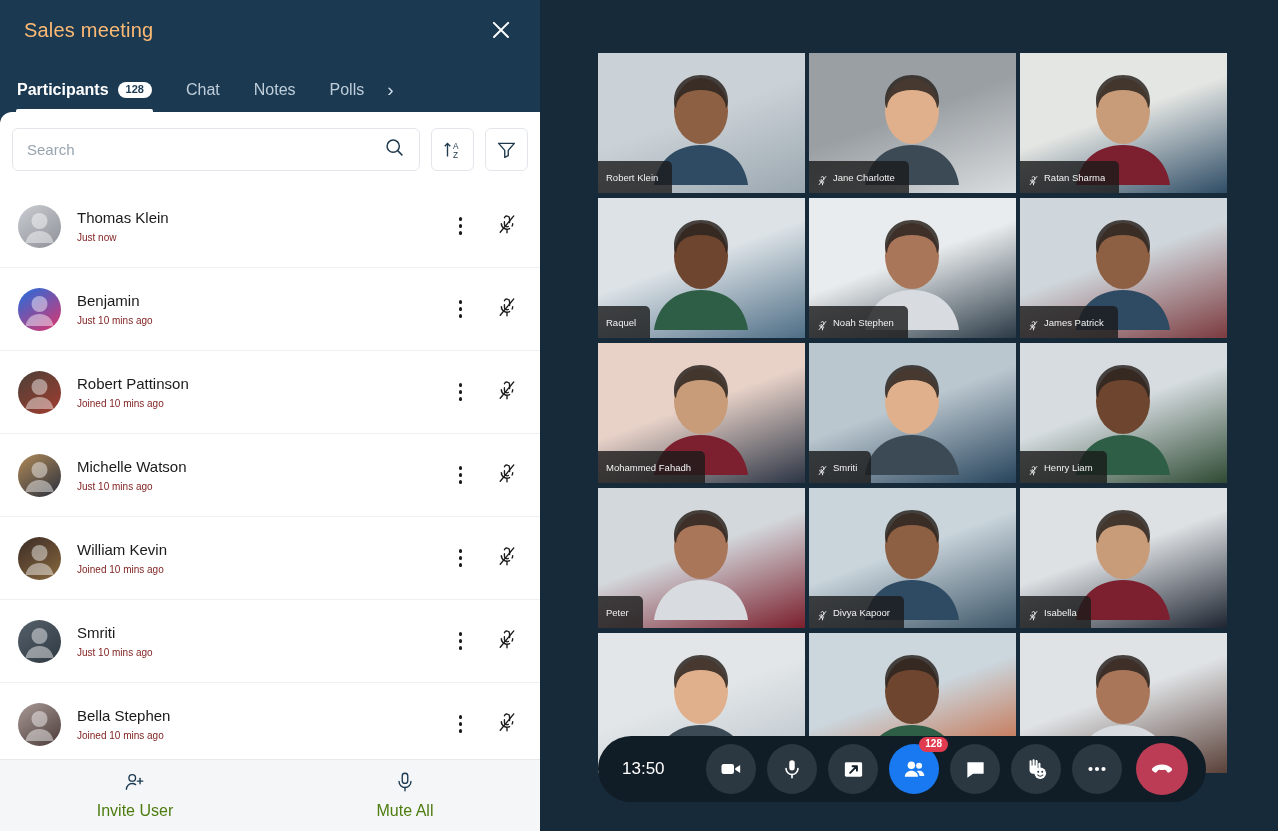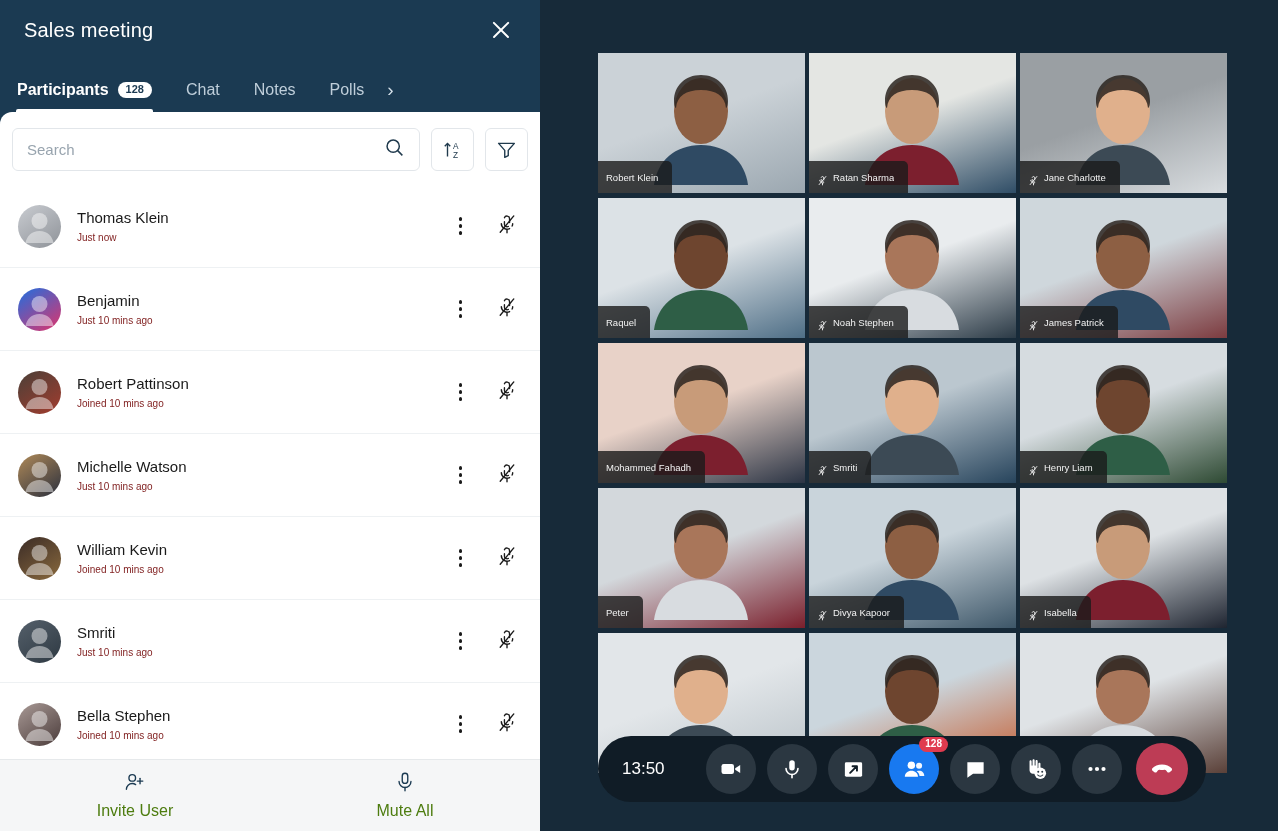--- a/index.html
+++ b/index.html
@@ -16,21 +16,21 @@
     width: 540px; height: 831px;
     background: #1B3A52;
     display: flex; flex-direction: column;
     position: relative; z-index: 5;
   }
   #panel-header {
     height: 60px; flex: none;
     display: flex; align-items: center; justify-content: space-between;
     padding: 0 24px;
   }
-  #panel-title { color: #ffffff; font-size: 20px; letter-spacing: .2px; }
+  #panel-title { color: #fdba74; font-size: 20px; letter-spacing: .2px; }
   #close-btn {
     width: 30px; height: 30px; position: relative; cursor: pointer;
   }
   #close-btn:before, #close-btn:after {
     content: ""; position: absolute; left: 4px; top: 14px;
     width: 22px; height: 1.8px; background: #fff; border-radius: 2px;
   }
   #close-btn:before { transform: rotate(45deg); }
   #close-btn:after  { transform: rotate(-45deg); }
 
@@ -422,51 +422,51 @@
           <div class="bg" style="background:linear-gradient(160deg,#CBD2D7 0%,#CBD2D7 45%,#9BA7B0 100%)"><svg width="207" height="140" viewBox="0 0 207 140" preserveAspectRatio="none">
               <ellipse cx="103" cy="58" rx="27" ry="33" fill="#8D5F43"></ellipse>
               <path d="M103 92c-26 0-44 16-47 40h94c-3-24-21-40-47-40z" fill="#2F4A63"></path>
               <path d="M103 22c16 0 27 11 27 26 0 4-1 7-2 7-1-12-10-18-25-18s-24 6-25 18c-1 0-2-3-2-7 0-15 11-26 27-26z" fill="#2B2420" opacity=".85"></path>
             </svg></div>
           <div class="namechip">
             <span class="nm">Robert Klein</span>
           </div>
         </div>
         <div class="tile">
+          <div class="bg" style="background:linear-gradient(160deg,#9A9FA3 0%,#9A9FA3 45%,#D9DDE0 100%)"><svg width="207" height="140" viewBox="0 0 207 140" preserveAspectRatio="none">
+              <ellipse cx="103" cy="58" rx="27" ry="33" fill="#E0B08C"></ellipse>
+              <path d="M103 92c-26 0-44 16-47 40h94c-3-24-21-40-47-40z" fill="#3C4A55"></path>
+              <path d="M103 22c16 0 27 11 27 26 0 4-1 7-2 7-1-12-10-18-25-18s-24 6-25 18c-1 0-2-3-2-7 0-15 11-26 27-26z" fill="#2B2420" opacity=".85"></path>
+            </svg></div>
+          <div class="namechip">
+            <span class="micoff"><svg width="11" height="11" viewBox="0 0 24 24" fill="none" stroke="#F2F2F2" stroke-width="2" stroke-linecap="round">
+                <path d="M9.2 5.2a2.9 2.9 0 0 1 5.6 1v4.6"></path>
+                <path d="M9.2 9.6v2.6a2.9 2.9 0 0 0 4.3 2.5"></path>
+                <path d="M5.8 11.6a6.2 6.2 0 0 0 9 5.4"></path>
+                <line x1="12" y1="18.4" x2="12" y2="21.6"></line>
+                <line x1="4.6" y1="21" x2="19.4" y2="3.2"></line>
+              </svg></span>
+            <span class="nm">Jane Charlotte</span>
+          </div>
+        </div>
+        <div class="tile">
           <div class="bg" style="background:linear-gradient(160deg,#E4E6E3 0%,#E4E6E3 45%,#2F4D66 100%)"><svg width="207" height="140" viewBox="0 0 207 140" preserveAspectRatio="none">
               <ellipse cx="103" cy="58" rx="27" ry="33" fill="#C89B79"></ellipse>
               <path d="M103 92c-26 0-44 16-47 40h94c-3-24-21-40-47-40z" fill="#7C1F2E"></path>
               <path d="M103 22c16 0 27 11 27 26 0 4-1 7-2 7-1-12-10-18-25-18s-24 6-25 18c-1 0-2-3-2-7 0-15 11-26 27-26z" fill="#2B2420" opacity=".85"></path>
             </svg></div>
           <div class="namechip">
             <span class="micoff"><svg width="11" height="11" viewBox="0 0 24 24" fill="none" stroke="#F2F2F2" stroke-width="2" stroke-linecap="round">
                 <path d="M9.2 5.2a2.9 2.9 0 0 1 5.6 1v4.6"></path>
                 <path d="M9.2 9.6v2.6a2.9 2.9 0 0 0 4.3 2.5"></path>
                 <path d="M5.8 11.6a6.2 6.2 0 0 0 9 5.4"></path>
                 <line x1="12" y1="18.4" x2="12" y2="21.6"></line>
                 <line x1="4.6" y1="21" x2="19.4" y2="3.2"></line>
               </svg></span>
             <span class="nm">Ratan Sharma</span>
-          </div>
-        </div>
-        <div class="tile">
-          <div class="bg" style="background:linear-gradient(160deg,#9A9FA3 0%,#9A9FA3 45%,#D9DDE0 100%)"><svg width="207" height="140" viewBox="0 0 207 140" preserveAspectRatio="none">
-              <ellipse cx="103" cy="58" rx="27" ry="33" fill="#E0B08C"></ellipse>
-              <path d="M103 92c-26 0-44 16-47 40h94c-3-24-21-40-47-40z" fill="#3C4A55"></path>
-              <path d="M103 22c16 0 27 11 27 26 0 4-1 7-2 7-1-12-10-18-25-18s-24 6-25 18c-1 0-2-3-2-7 0-15 11-26 27-26z" fill="#2B2420" opacity=".85"></path>
-            </svg></div>
-          <div class="namechip">
-            <span class="micoff"><svg width="11" height="11" viewBox="0 0 24 24" fill="none" stroke="#F2F2F2" stroke-width="2" stroke-linecap="round">
-                <path d="M9.2 5.2a2.9 2.9 0 0 1 5.6 1v4.6"></path>
-                <path d="M9.2 9.6v2.6a2.9 2.9 0 0 0 4.3 2.5"></path>
-                <path d="M5.8 11.6a6.2 6.2 0 0 0 9 5.4"></path>
-                <line x1="12" y1="18.4" x2="12" y2="21.6"></line>
-                <line x1="4.6" y1="21" x2="19.4" y2="3.2"></line>
-              </svg></span>
-            <span class="nm">Jane Charlotte</span>
           </div>
         </div>
         <div class="tile">
           <div class="bg" style="background:linear-gradient(160deg,#DCE2E6 0%,#DCE2E6 45%,#4E6E86 100%)"><svg width="207" height="140" viewBox="0 0 207 140" preserveAspectRatio="none">
               <ellipse cx="103" cy="58" rx="27" ry="33" fill="#6E452F"></ellipse>
               <path d="M103 92c-26 0-44 16-47 40h94c-3-24-21-40-47-40z" fill="#2E5E46"></path>
               <path d="M103 22c16 0 27 11 27 26 0 4-1 7-2 7-1-12-10-18-25-18s-24 6-25 18c-1 0-2-3-2-7 0-15 11-26 27-26z" fill="#2B2420" opacity=".85"></path>
             </svg></div>
           <div class="namechip">
             <span class="nm">Raquel</span>

